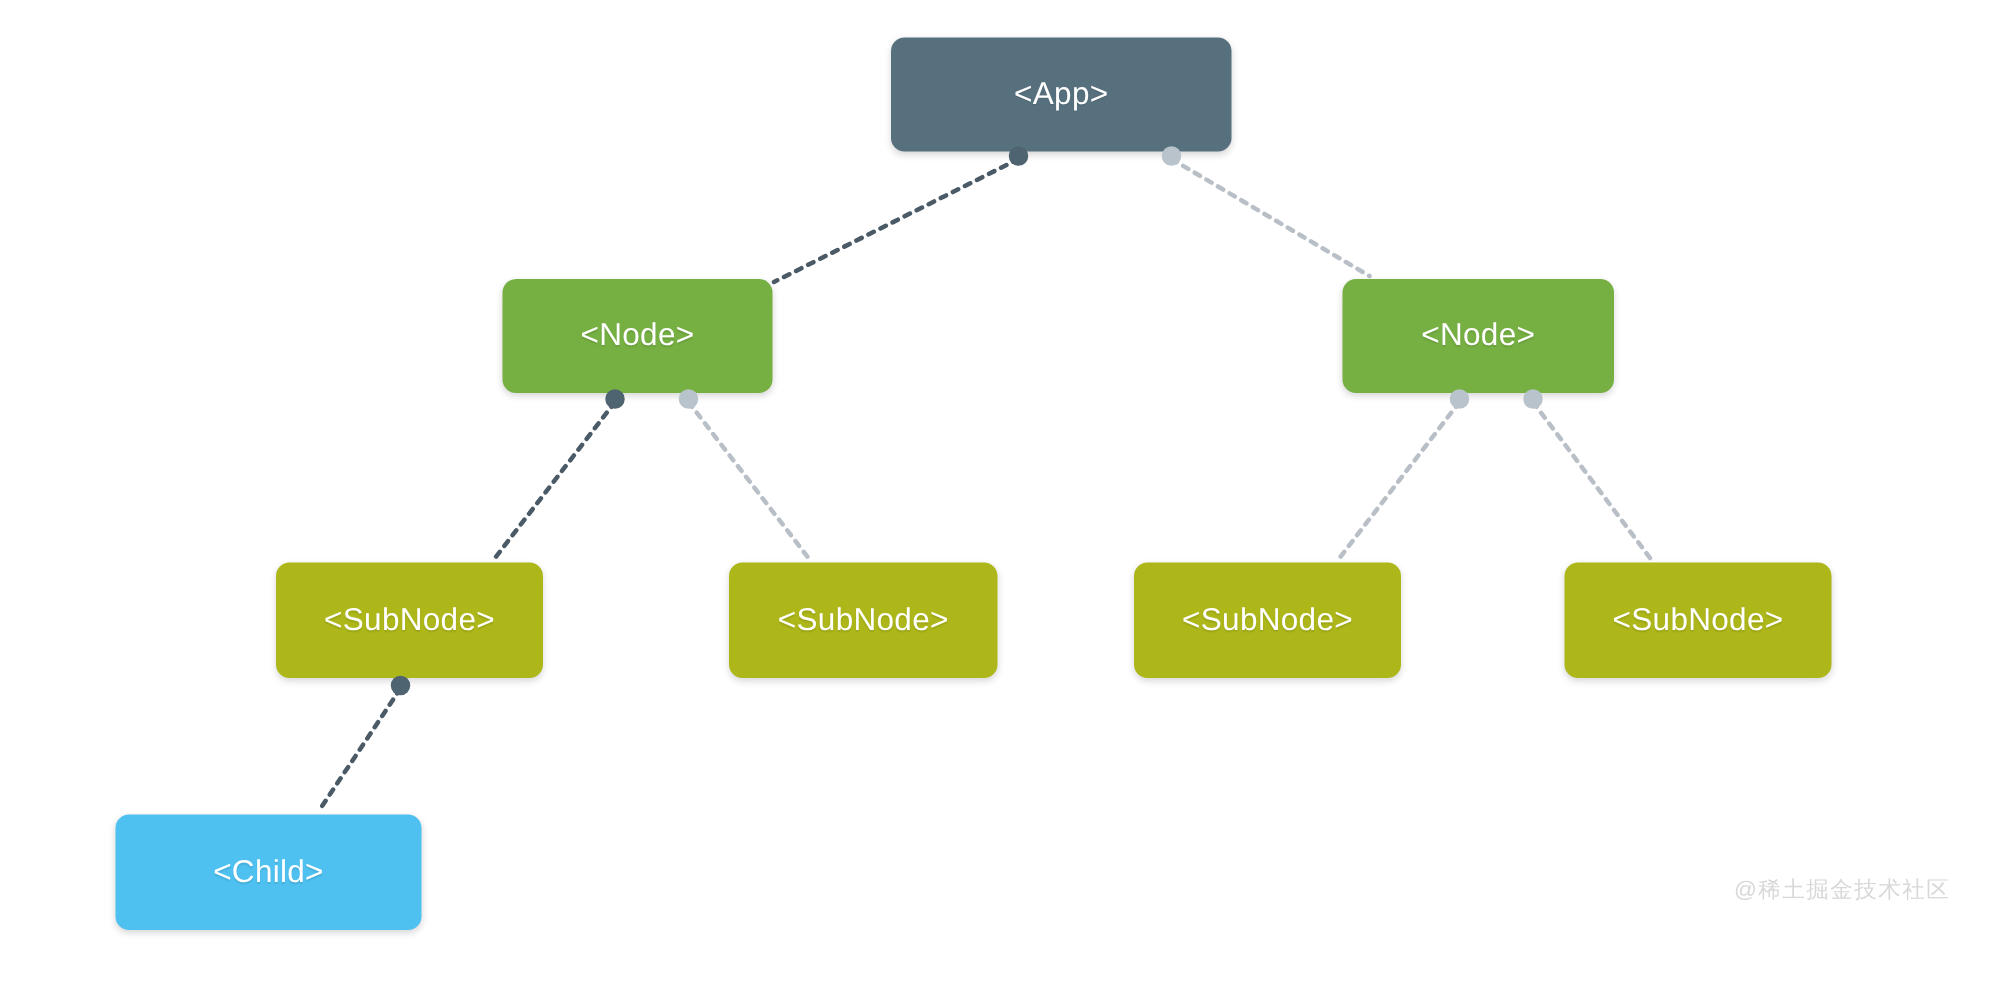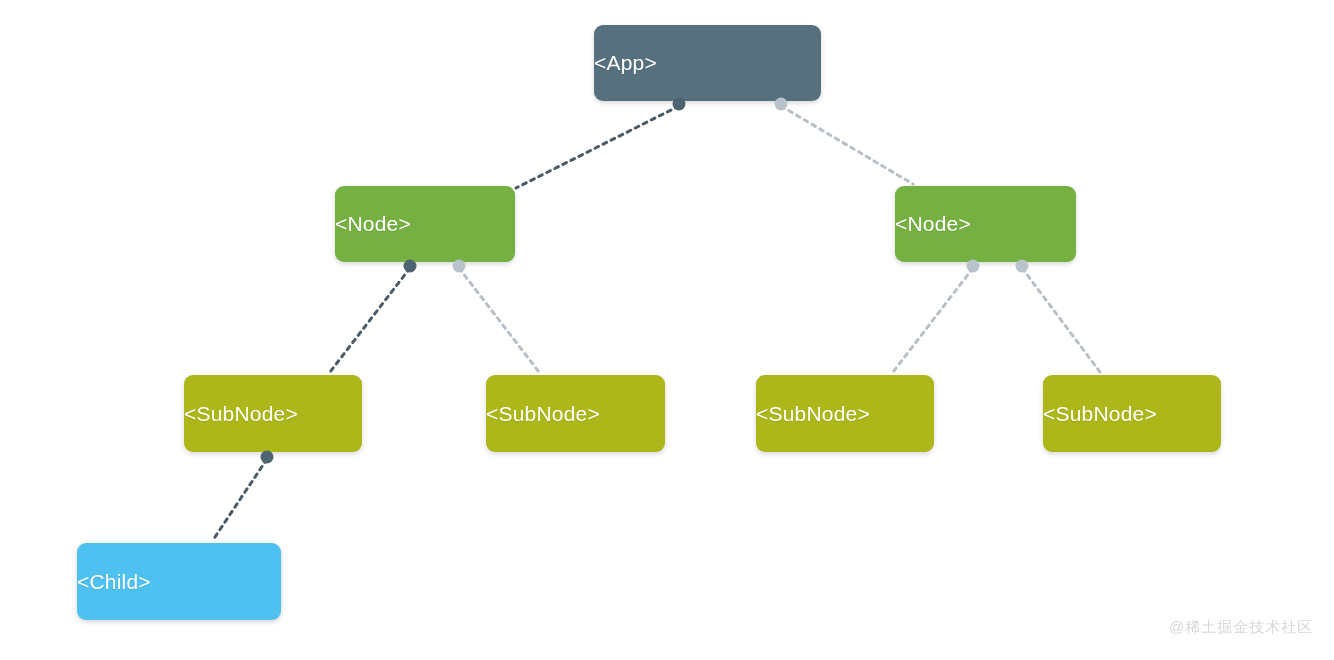--- a/index.html
+++ b/index.html
@@ -25,21 +25,21 @@
     width: 1334px;
     height: 660px;
     pointer-events: none;
   }
   .node-box {
     position: absolute;
     box-sizing: border-box;
     border-radius: 9px;
     display: flex;
     align-items: center;
-    justify-content: flex-start;
+    justify-content: center;
     color: #ffffff;
     font-size: 21px;
     font-weight: 400;
     letter-spacing: 0.2px;
     text-shadow: 0 1px 1px rgba(0,0,0,0.10);
     box-shadow: 0 2px 5px rgba(0,0,0,0.16);
     user-select: none;
   }
   .port {
     position: absolute;
@@ -103,15 +103,15 @@
   <div id="ports-layer">
       <div class="port dark" style="left: 679px; top: 104px; background: rgb(78, 101, 113);"></div>
       <div class="port light" style="left: 781px; top: 104px; background: rgb(185, 195, 203);"></div>
       <div class="port dark" style="left: 410px; top: 266px; background: rgb(78, 101, 113);"></div>
       <div class="port light" style="left: 459px; top: 266px; background: rgb(185, 195, 203);"></div>
       <div class="port light" style="left: 973px; top: 266px; background: rgb(185, 195, 203);"></div>
       <div class="port light" style="left: 1022px; top: 266px; background: rgb(185, 195, 203);"></div>
       <div class="port dark" style="left: 267px; top: 457px; background: rgb(78, 101, 113);"></div>
     </div>
 
-  <div id="watermark" style="left: 1156px; top: 618px; color: rgb(216, 216, 216); margin-left: 13px;">@稀土掘金技术社区</div>
+  <div id="watermark" style="left: 1156px; top: 584px; color: rgb(216, 216, 216);">@稀土掘金技术社区</div>
 
 </div>
 
 </body></html>

